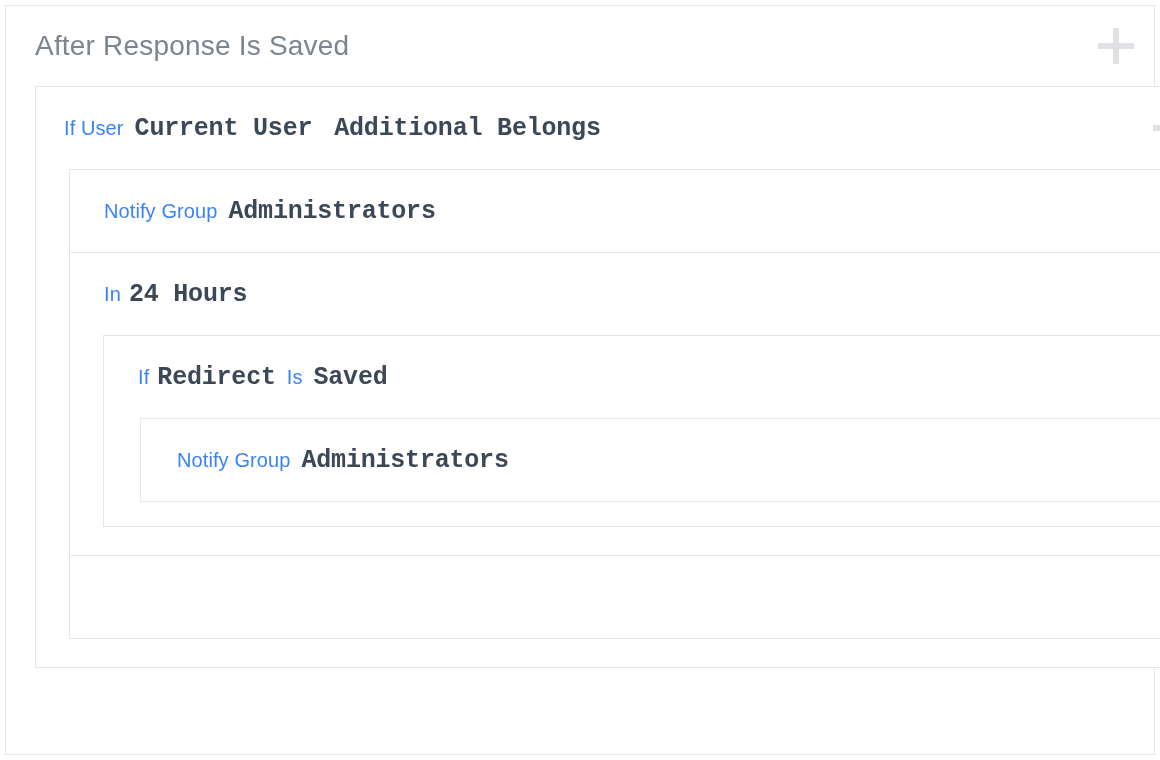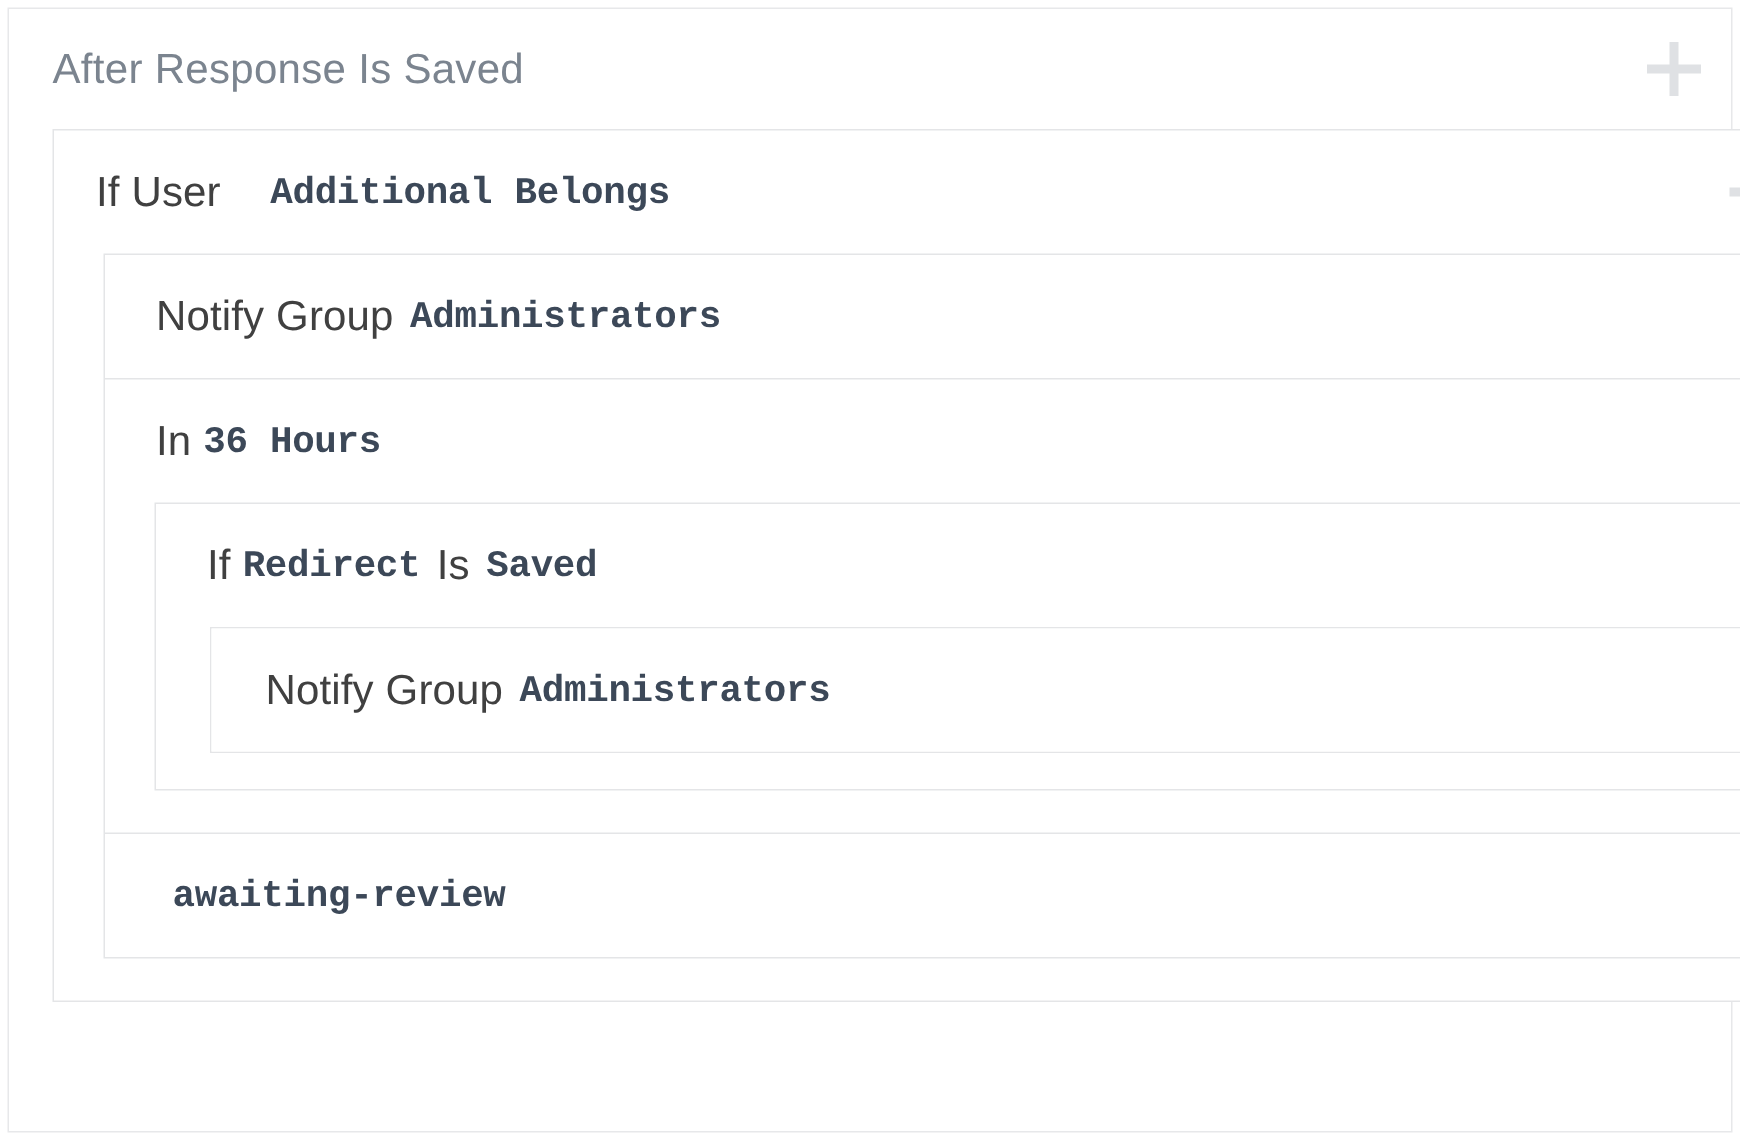--- a/index.html
+++ b/index.html
@@ -41,23 +41,23 @@
     align-items: center;
     min-height: 82px;
     padding-left: 28px;
     padding-right: 70px;
   }
 
   .clause.root-head { min-height: 80px; padding-left: 29px; }
 
   
   .lbl {
-    color: #404040;
+    color: #3b82f6;
     font-family: "Liberation Sans", sans-serif;
-    font-size: 28px;
+    font-size: 20px;
     font-weight: 400;
     letter-spacing: 0.1px;
     white-space: nowrap;
   }
 
   
   .val {
     color: #3c4858;
     font-family: "Liberation Mono", "DejaVu Sans Mono", monospace;
     font-size: 25px;
@@ -137,41 +137,42 @@
   <div class="clause root-head">
     <span class="page-title">After Response Is Saved</span>
     <button class="plus-btn"></button>
   </div>
 
   <div class="block nest-1 bleed-1">
 
     <div class="clause">
       <span class="lbl">If User</span>
       <span class="gap"></span>
+      <span class="val">Current User</span>
       <span class="gap"></span>
       <span class="gap"></span>
       <span class="val">Additional Belongs</span>
       <button class="plus-btn"></button>
     </div>
 
     <div class="block nest-2 bleed-2 rows">
 
       <div class="row">
         <div class="clause deep">
           <span class="lbl">Notify Group</span>
           <span class="gap"></span>
           <span class="val">Administrators</span>
         </div>
       </div>
 
       <div class="row">
         <div class="clause deep">
           <span class="lbl">In</span>
           <span class="gap-sm"></span>
-          <span class="val">36 Hours</span>
+          <span class="val">24 Hours</span>
 
         </div>
 
         <div class="block nest-3 bleed-3">
 
           <div class="clause deep">
             <span class="lbl">If</span>
             <span class="gap-sm"></span>
             <span class="val">Redirect</span>
             <span class="gap"></span>
@@ -193,21 +194,20 @@
 
           <div class="spacer-24"></div>
         </div>
 
         <div class="spacer-28"></div>
       </div>
 
       <div class="row">
         <div class="clause deep">
           <span class="gap"></span>
-          <span class="val">awaiting-review</span>
         </div>
       </div>
 
     </div>
 
     <div class="spacer-28"></div>
   </div>
 
 </div>
 

